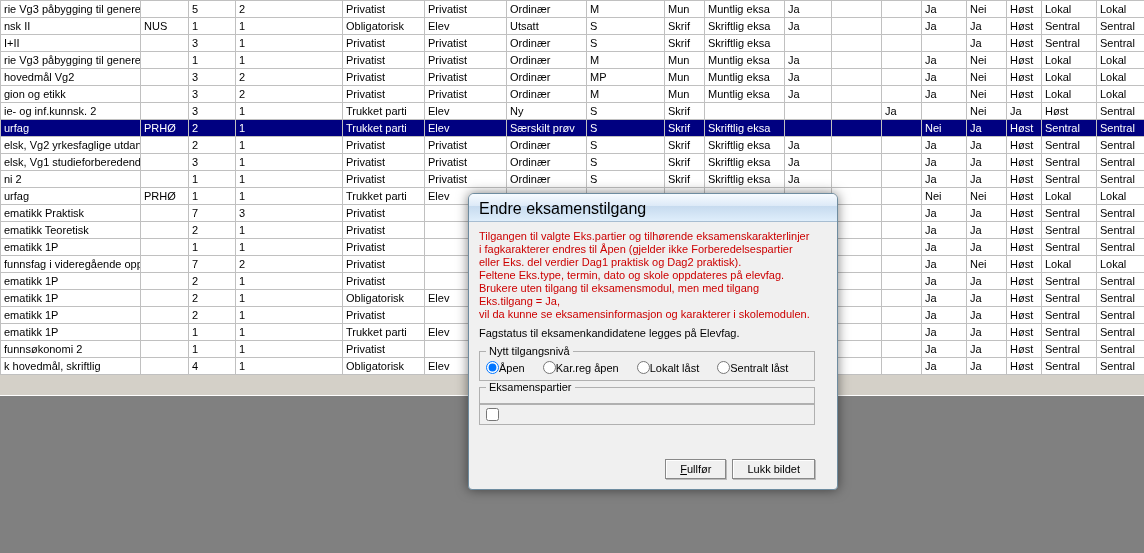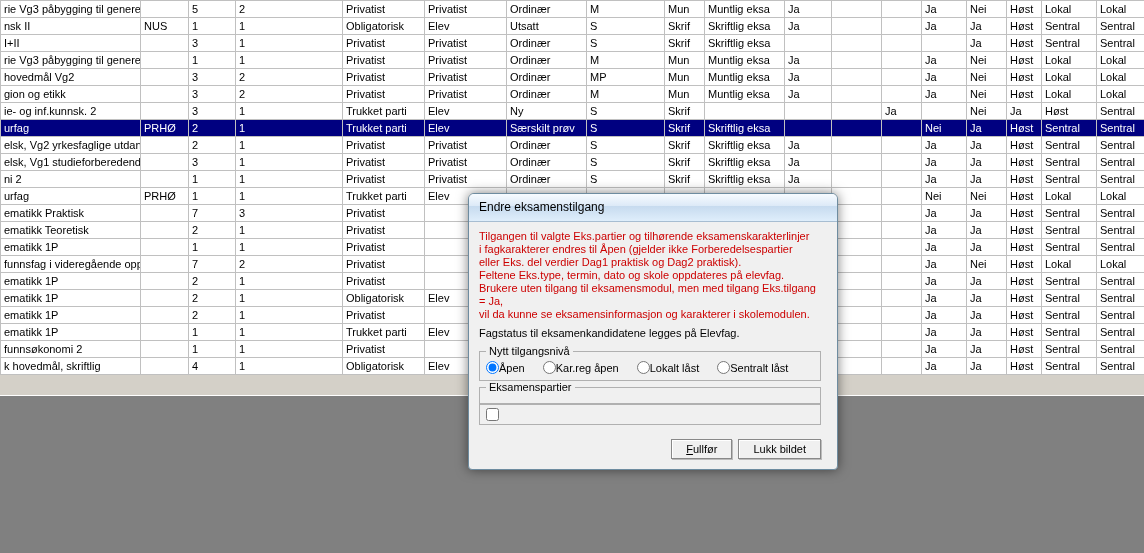--- a/index.html
+++ b/index.html
@@ -67,25 +67,25 @@
     border: 1px solid #6e8ca0;
     box-shadow: 0 0 12px rgba(0,0,0,0.5);
     border-radius: 6px 6px 4px 4px;
   }
   .dialog-title {
     height: 28px;
     background: linear-gradient(#f7fbff,#dce9f7 45%,#c7dbef 46%,#dfeefb);
     border-bottom: 1px solid #a7bdd1;
     border-radius: 5px 5px 0 0;
     padding: 6px 10px;
-    font-size: 12px;
+    font-size: 16px;
     color: #000;
   }
   .dialog-body {
-    padding: 8px 16px 10px 10px;
+    padding: 8px 22px 10px 10px;
   }
   .warn {
     color: #cc0000;
     line-height: 13px;
     margin-bottom: 6px;
   }
   .plain {
     margin-bottom: 6px;
   }
   fieldset {
@@ -119,20 +119,21 @@
     justify-content: flex-end;
     gap: 6px;
   }
   button.win {
     font: 11px Tahoma, sans-serif;
     padding: 3px 14px;
     background: #f0f0f0;
     border: 1px solid #888;
     box-shadow: inset 1px 1px 0 #fff, 1px 1px 0 #bbb;
     cursor: pointer;
+    margin-top: 20px;
   }
   input[type=radio],input[type=checkbox]{margin:0;}
   u { text-decoration: underline; }
 </style>
 </head>
 <body>
 
 <div class="grid-area">
   <table>
     <colgroup>

